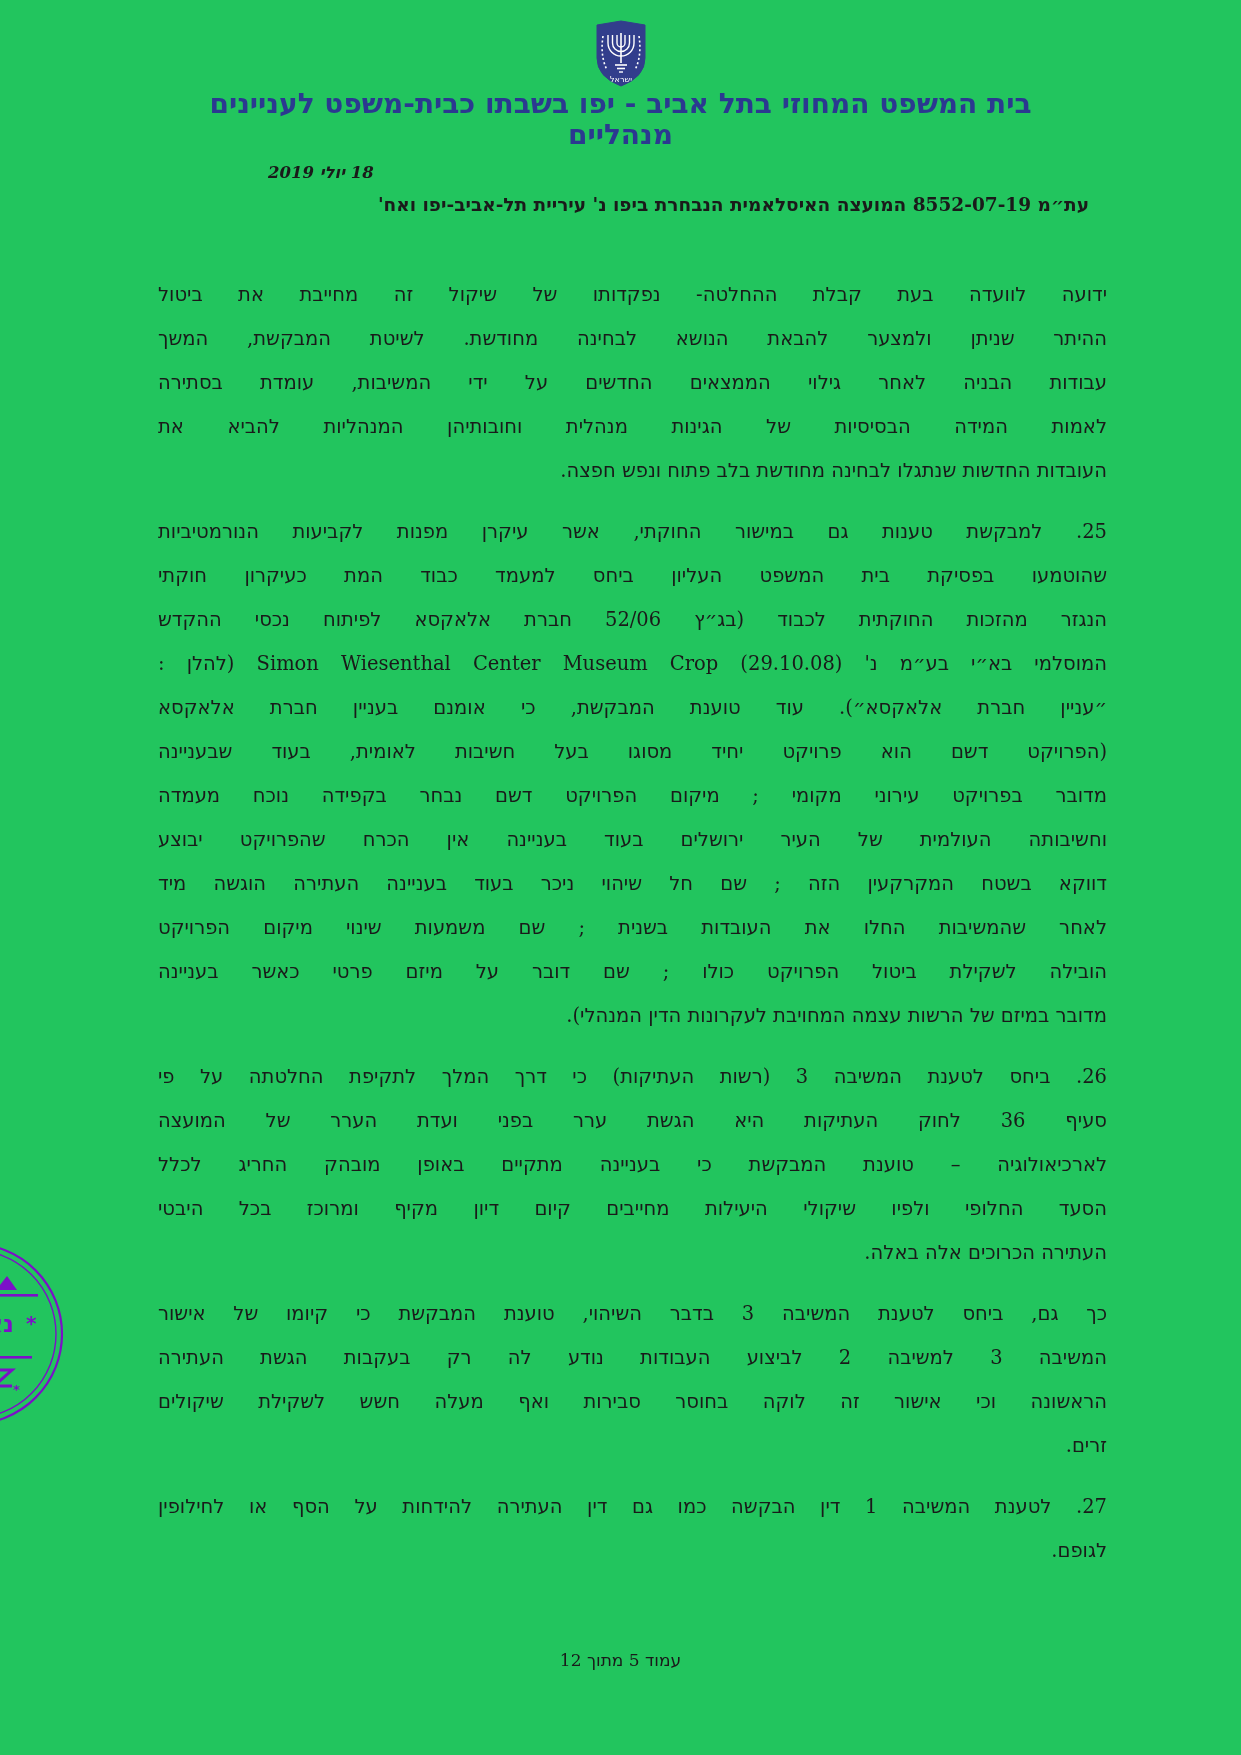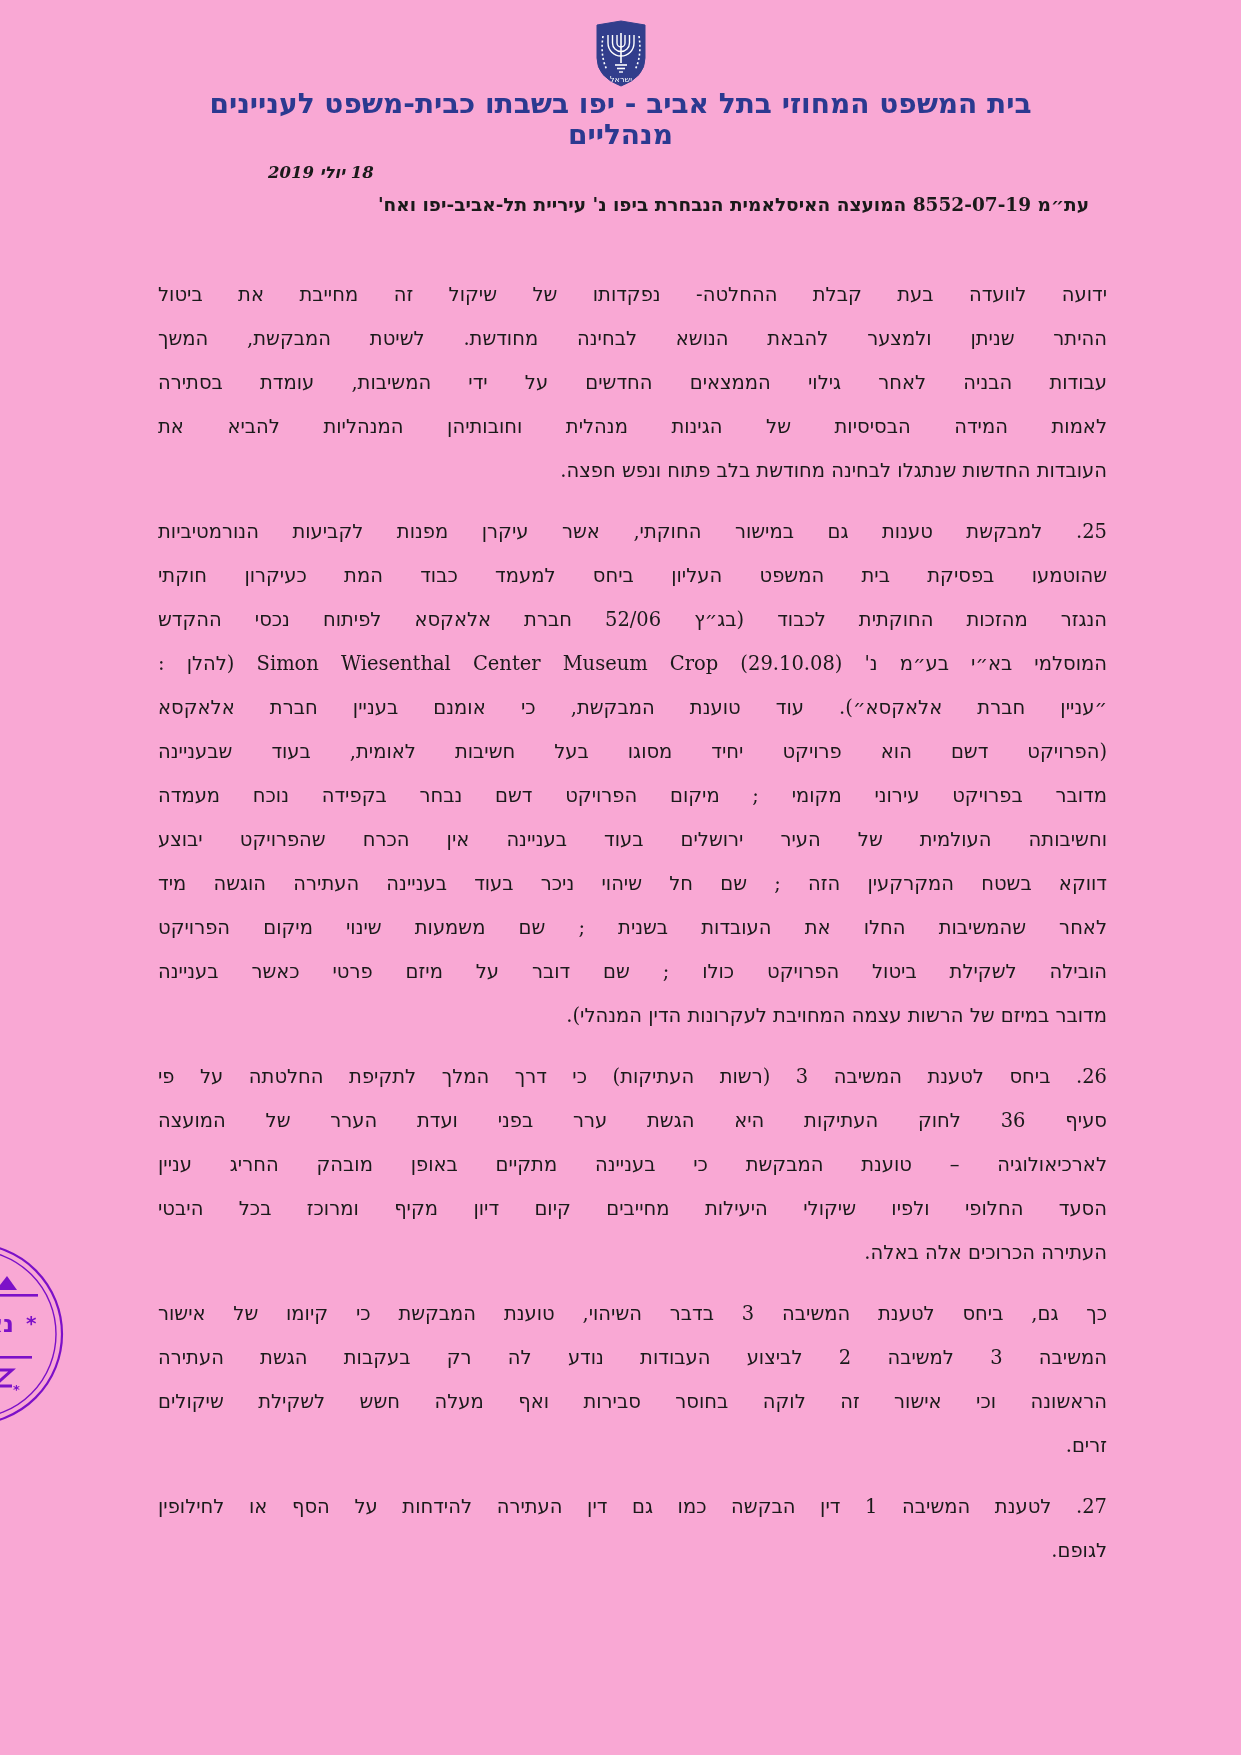--- a/index.html
+++ b/index.html
@@ -1,19 +1,19 @@
 <!DOCTYPE html>
 <html lang="he"><head>
 <meta charset="utf-8">
 <style>
   html,body{margin:0;padding:0;background:#e8e8e8;}
   #page{
     position:relative;
     width:1241px;height:1755px;
-    background:#f9a8d4;
+    background:#22c55e;
     overflow:hidden;
     font-family:"DejaVu Serif","DejaVu Sans",serif;
     color:#1a1a1a;
   }
   
   #emblem{
     position:absolute;top:20px;left:50%;margin-left:-27px;
     width:54px;height:68px;
   }
   #court-title{
@@ -103,21 +103,21 @@
         <div class="line"><span>מדובר בפרויקט עירוני מקומי ; מיקום הפרויקט דשם נבחר בקפידה נוכח מעמדה</span></div>
         <div class="line"><span>וחשיבותה העולמית של העיר ירושלים בעוד בעניינה אין הכרח שהפרויקט יבוצע</span></div>
         <div class="line"><span>דווקא בשטח המקרקעין הזה ; שם חל שיהוי ניכר בעוד בעניינה העתירה הוגשה מיד</span></div>
         <div class="line"><span>לאחר שהמשיבות החלו את העובדות בשנית ; שם משמעות שינוי מיקום הפרויקט</span></div>
         <div class="line"><span>הובילה לשקילת ביטול הפרויקט כולו ; שם דובר על מיזם פרטי כאשר בעניינה</span></div>
         <div class="line last"><span>מדובר במיזם של הרשות עצמה המחויבת לעקרונות הדין המנהלי).</span></div>
       </div>
       <div class="para">
         <div class="line"><span>26. ביחס לטענת המשיבה 3 (רשות העתיקות) כי דרך המלך לתקיפת החלטתה על פי</span></div>
         <div class="line"><span>סעיף 36 לחוק העתיקות היא הגשת ערר בפני ועדת הערר של המועצה</span></div>
-        <div class="line"><span>לארכיאולוגיה – טוענת המבקשת כי בעניינה מתקיים באופן מובהק החריג עניין</span></div>
+        <div class="line"><span>לארכיאולוגיה – טוענת המבקשת כי בעניינה מתקיים באופן מובהק החריג לכלל</span></div>
         <div class="line"><span>הסעד החלופי ולפיו שיקולי היעילות מחייבים קיום דיון מקיף ומרוכז בכל היבטי</span></div>
         <div class="line last"><span>העתירה הכרוכים אלה באלה.</span></div>
       </div>
       <div class="para">
         <div class="line"><span>כך גם, ביחס לטענת המשיבה 3 בדבר השיהוי, טוענת המבקשת כי קיומו של אישור</span></div>
         <div class="line"><span>המשיבה 3 למשיבה 2 לביצוע העבודות נודע לה רק בעקבות הגשת העתירה</span></div>
         <div class="line"><span>הראשונה וכי אישור זה לוקה בחוסר סבירות ואף מעלה חשש לשקילת שיקולים</span></div>
         <div class="line last"><span>זרים.</span></div>
       </div>
       <div class="para">
@@ -135,14 +135,15 @@
       <path d="M-4 52 L7 38 L17 52 Z" fill="#7c10c8"></path>
       <rect x="-12" y="56" width="50" height="2.6" fill="#7c10c8"></rect>
       <text x="14" y="94" text-anchor="end" font-size="24" font-weight="bold" fill="#7c10c8" font-family="DejaVu Sans, sans-serif">נא</text>
       <text x="26" y="92" font-size="20" font-weight="bold" fill="#7c10c8" font-family="DejaVu Sans, sans-serif">*</text>
       <rect x="-12" y="118" width="44" height="2.6" fill="#7c10c8"></rect>
       <path d="M-6 132 H12 L-6 148 H12" stroke="#7c10c8" stroke-width="3" fill="none"></path>
       <text x="13" y="156" font-size="13" font-weight="bold" fill="#7c10c8" font-family="DejaVu Sans, sans-serif">*</text>
     </svg>
   </div>
 
+  <div id="page-footer">עמוד 5 מתוך 12</div>
 
 </div>
 
 </body></html>

